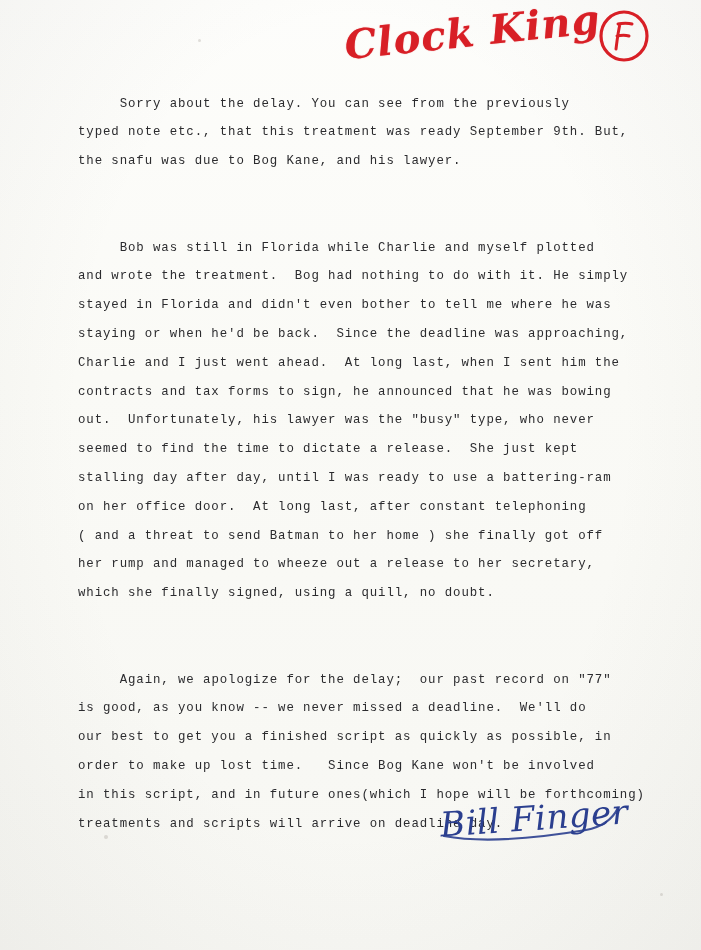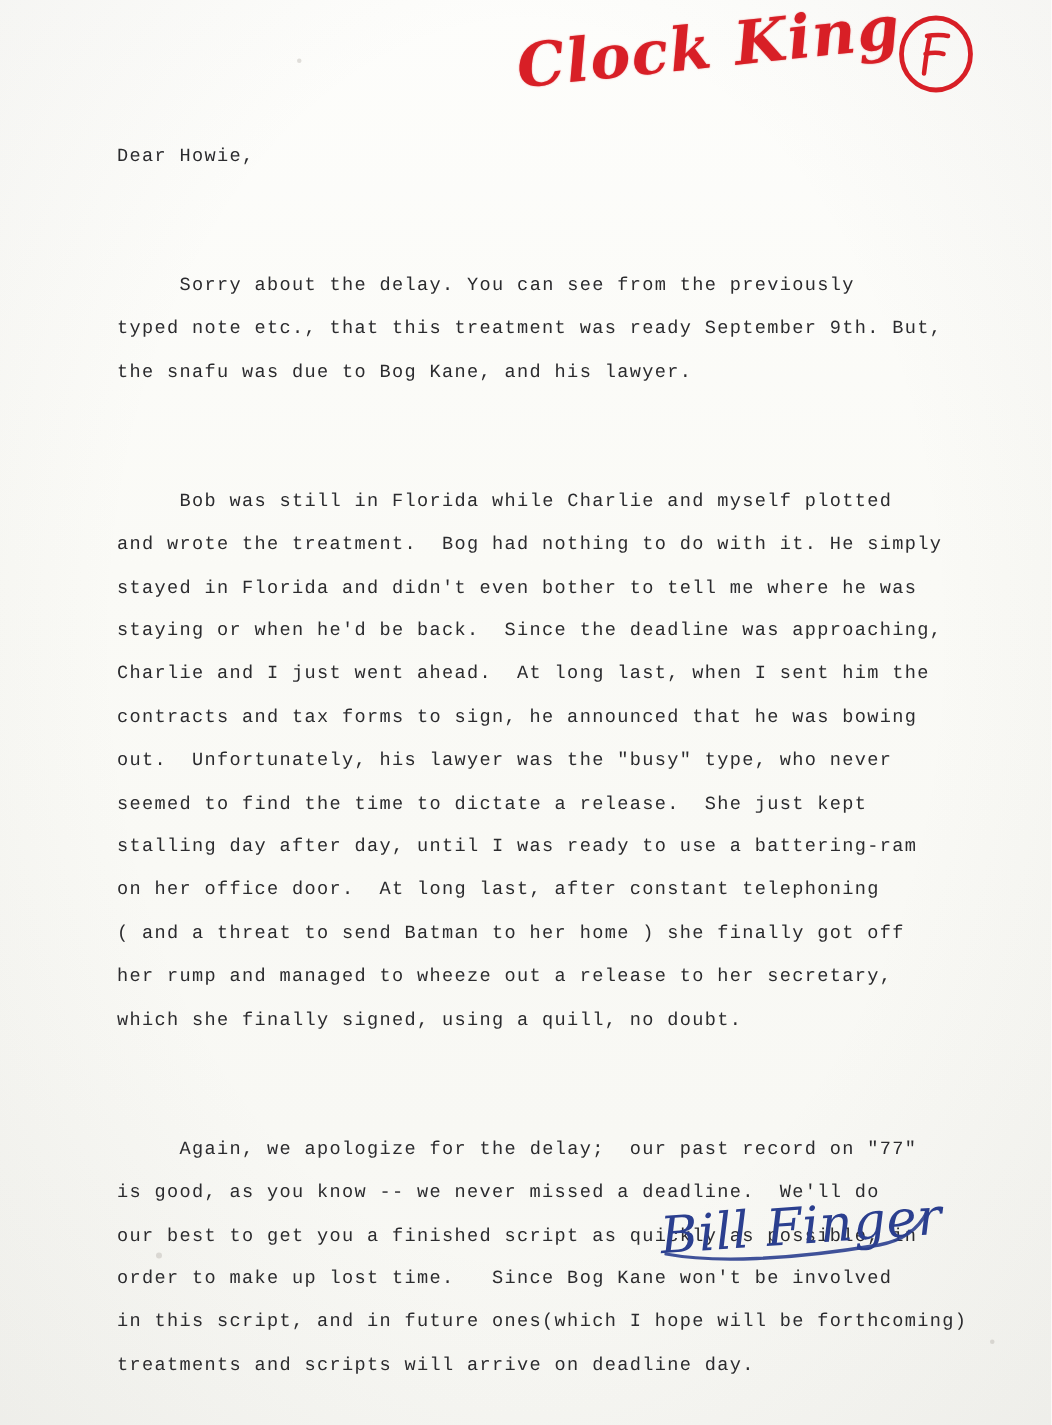--- a/index.html
+++ b/index.html
@@ -113,21 +113,20 @@
   <div id="annotation-clock-king">Clock King</div>
 
   <div id="annotation-circled-f">
     <svg width="52" height="52" viewBox="0 0 52 52" aria-hidden="true">
       <ellipse cx="26" cy="26" rx="23" ry="24" fill="none" stroke="#d81f26" stroke-width="3.2"></ellipse>
       <path d="M20 14 C24 13, 31 13, 34 14 M22 14 C20 22, 19 31, 18 39 M19 26 C23 25, 28 25, 31 26" fill="none" stroke="#d81f26" stroke-width="3" stroke-linecap="round"></path>
     </svg>
   </div>
 
   <div id="letter">
-    <p class="para">Dear Howie,</p>
     <p class="para">     Sorry about the delay. You can see from the previously
 typed note etc., that this treatment was ready September 9th. But,
 the snafu was due to Bog Kane, and his lawyer.</p>
     <p class="para">     Bob was still in Florida while Charlie and myself plotted
 and wrote the treatment.  Bog had nothing to do with it. He simply
 stayed in Florida and didn't even bother to tell me where he was
 staying or when he'd be back.  Since the deadline was approaching,
 Charlie and I just went ahead.  At long last, when I sent him the
 contracts and tax forms to sign, he announced that he was bowing
 out.  Unfortunately, his lawyer was the "busy" type, who never

